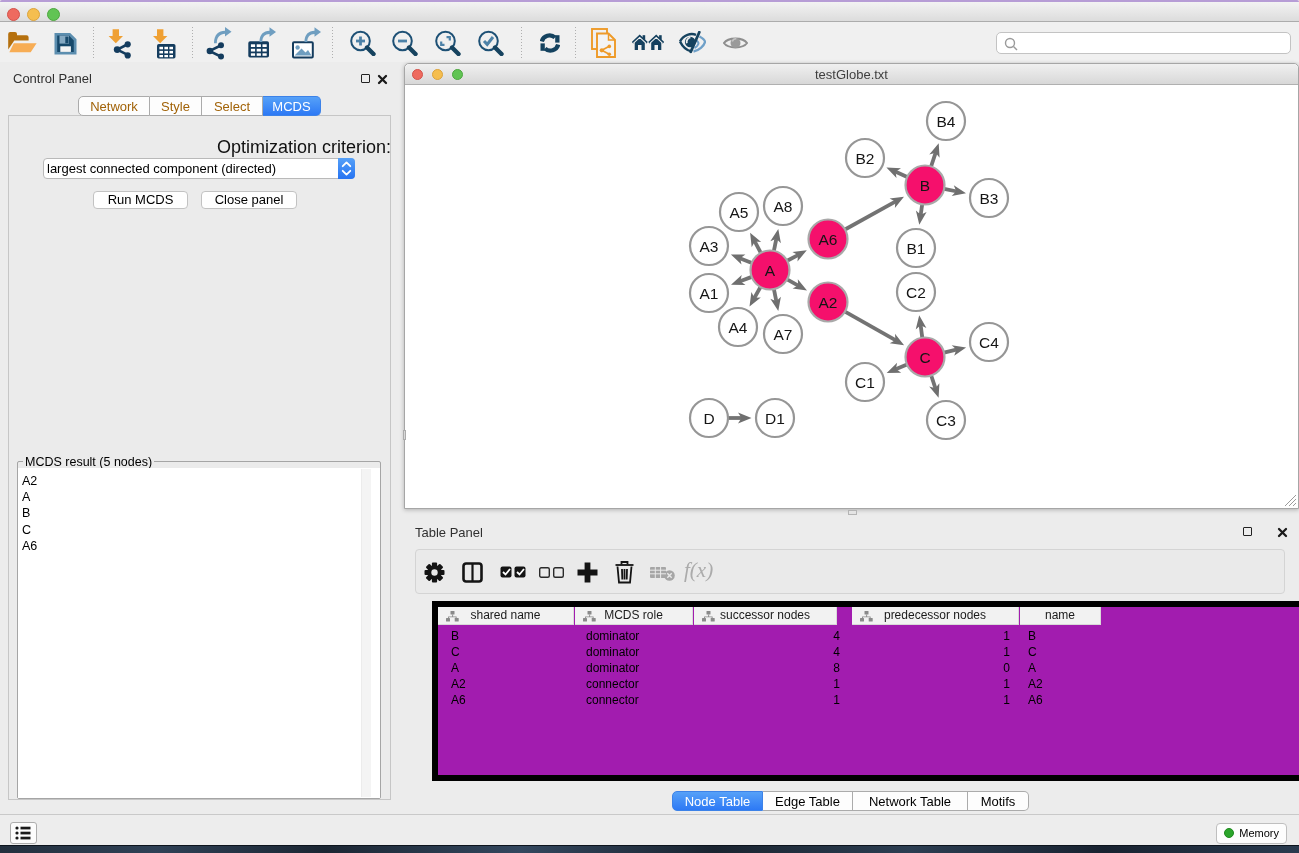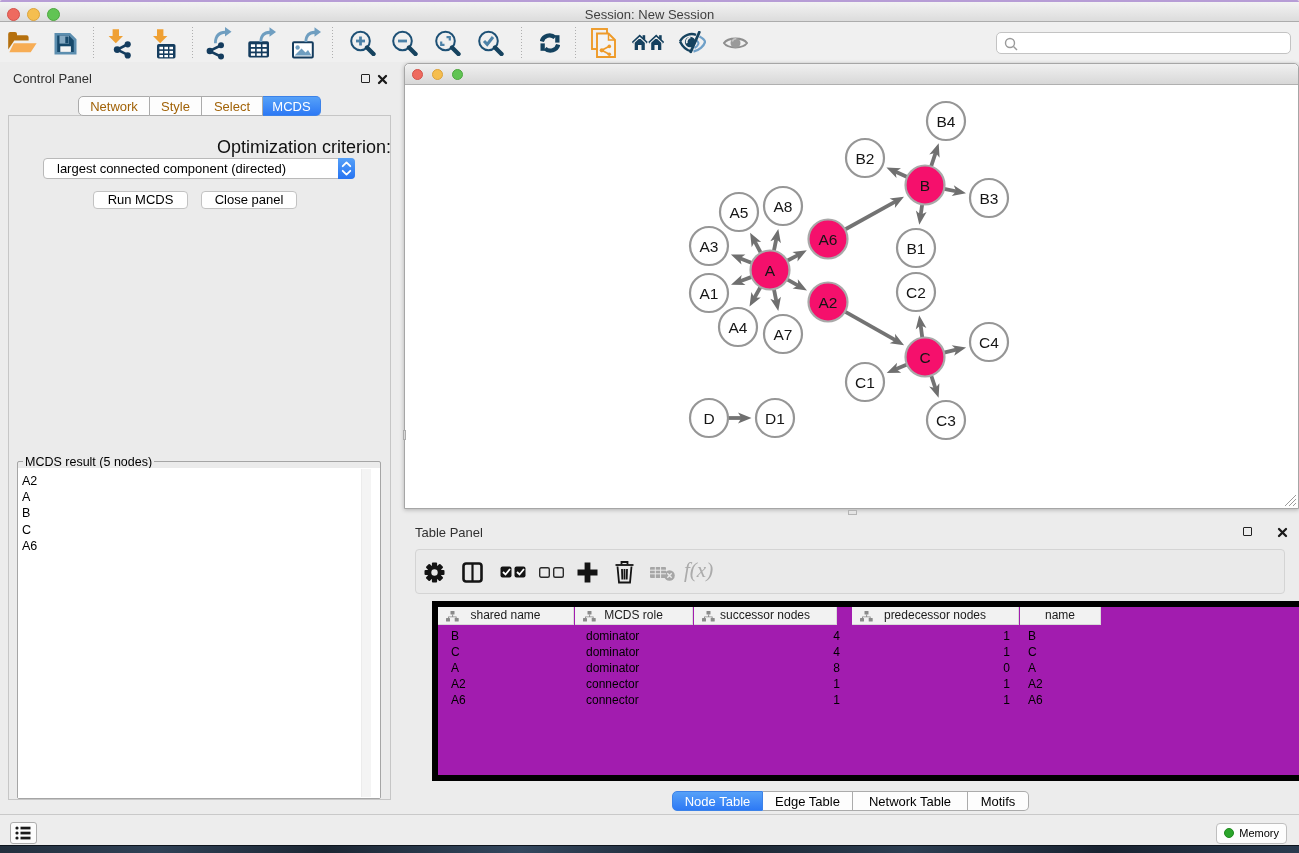--- a/index.html
+++ b/index.html
@@ -12,21 +12,21 @@
 .sep{top:27px;width:1px;height:31px;background-image:linear-gradient(#AFAFAF 33%,rgba(0,0,0,0) 0);background-size:1px 3px}
 .searchbox{left:996px;top:32px;width:295px;height:22px;background:#fff;border:1px solid #C3C3C3;border-radius:5px}
 
 .cp-title{left:13px;top:71px;font-size:13px;color:#303030}
 .panelbox{left:8px;top:115px;width:383px;height:685px;background:#EBEBEB;border:1px solid #C6C6C6}
 .tabs{left:78px;top:96px;height:20px;font-size:13px}
 .tab{float:left;height:20px;line-height:19px;text-align:center;background:#FDFDFD;border:1px solid #ABABAB;border-left:none;color:#a16207}
 .tab.first{border-left:1px solid #ABABAB;border-radius:5px 0 0 5px}
 .tab.sel{background:linear-gradient(#56A1F8,#2D79F5);color:#fff;border-color:#3C82E8;border-radius:0 5px 5px 0}
 .optlabel{left:8px;top:137px;width:383px;text-align:right;font-size:18px;color:#101010}
-.dropdown{left:43px;top:158px;width:312px;height:21px;background:#fff;border:1px solid #B9B9B9;border-radius:4px;font-size:13px;line-height:19px;color:#000;padding-left:13px}
+.dropdown{left:43px;top:158px;width:312px;height:21px;background:#fff;border:1px solid #B9B9B9;border-radius:4px;font-size:13px;line-height:19px;color:#000;padding-left:3px}
 .ddcap{left:338px;top:158px;width:17px;height:21px;background:linear-gradient(#55A0F8,#2673F2);border-radius:0 4px 4px 0}
 .btn{height:18px;background:#FEFEFE;border:1px solid #C2C2C2;border-radius:4px;font-size:13px;text-align:center;line-height:16px;color:#000}
 .groupbox{left:17px;top:461px;width:364px;height:338px;border:1px solid #A5A5A5;border-radius:2px}
 .grouplabel{left:23px;top:455px;background:#EBEBEB;font-size:12.5px;color:#000;padding:0 2px}
 .listwhite{left:18px;top:468px;width:362px;height:330px;background:#fff}
 .listitems{left:4px;top:5px;font-size:12.5px;color:#000;line-height:16.2px}
 .scrolltrack{left:343px;top:1px;width:10px;height:328px;background:#F4F4F4;border-left:1px solid #ECECEC}
 
 .statusdiv{left:0;top:814px;width:1299px;height:1px;background:#C9C9C9}
 .statusbar{left:0;top:815px;width:1299px;height:31px;background:#EDEDED}
@@ -47,21 +47,20 @@
 .trow{font-size:12px;color:#000;line-height:16px}
 .btabs{left:672px;top:791px;height:20px;font-size:13px}
 .btab{float:left;height:20px;line-height:19px;text-align:center;background:#FDFDFD;border:1px solid #ABABAB;border-left:none;color:#000}
 .wicon{position:absolute;top:74px;width:9px;height:9px;border:1.5px solid #222}
 </style></head><body>
 <div class="abs purple"></div>
 <div class="abs titlebar">
  <div class="abs tl" style="left:7px;background:#EE6A5F;border:0.5px solid #D3524B"></div>
  <div class="abs tl" style="left:27px;background:#F5BE4F;border:0.5px solid #DCA33B"></div>
  <div class="abs tl" style="left:47px;background:#61C454;border:0.5px solid #4DA73F"></div>
- <div class="abs title">Session: New Session</div>
 </div>
 <div class="abs toolbar"></div>
 <div class="abs sep" style="left:93px"></div>
 <div class="abs sep" style="left:192px"></div>
 <div class="abs sep" style="left:332px"></div>
 <div class="abs sep" style="left:521px"></div>
 <div class="abs sep" style="left:575px"></div>
 <div class="abs searchbox">
     <svg width="18" height="18" style="position:absolute;left:5px;top:2px">
       <circle cx="8" cy="8" r="4.5" fill="none" stroke="#9A9A9A" stroke-width="1.4"></circle>
@@ -245,20 +244,21 @@
     </svg></div>
 <div class="abs membtn">Memory</div>
 <div class="abs memdot"></div>
 <div class="abs darkstrip"></div>
 
 <div class="abs netwin">
  <div class="abs nettitle">
   <div class="abs ntl" style="left:7px;background:#EE6A5F;border:0.5px solid #D3524B"></div>
   <div class="abs ntl" style="left:27px;background:#F5BE4F;border:0.5px solid #DCA33B"></div>
   <div class="abs ntl" style="left:47px;background:#61C454;border:0.5px solid #4DA73F"></div>
+  <div class="abs nettext">testGlobe.txt</div>
  </div>
  <svg class="abs" style="left:0;top:22px" width="893" height="422" viewBox="1 0 893 422">
 <g stroke="#737373" stroke-width="3.8">
 <line x1="356.8" y1="166.8" x2="350.3" y2="154.7"></line>
 <line x1="369.9" y1="164.9" x2="372.5" y2="151.8"></line>
 <line x1="347.9" y1="176.9" x2="335.2" y2="171.9"></line>
 <line x1="347.8" y1="190.9" x2="335.4" y2="195.5"></line>
 <line x1="356.5" y1="201.0" x2="349.9" y2="212.7"></line>
 <line x1="369.9" y1="203.1" x2="372.5" y2="216.2"></line>
 <line x1="383.2" y1="174.8" x2="394.9" y2="168.6"></line>

